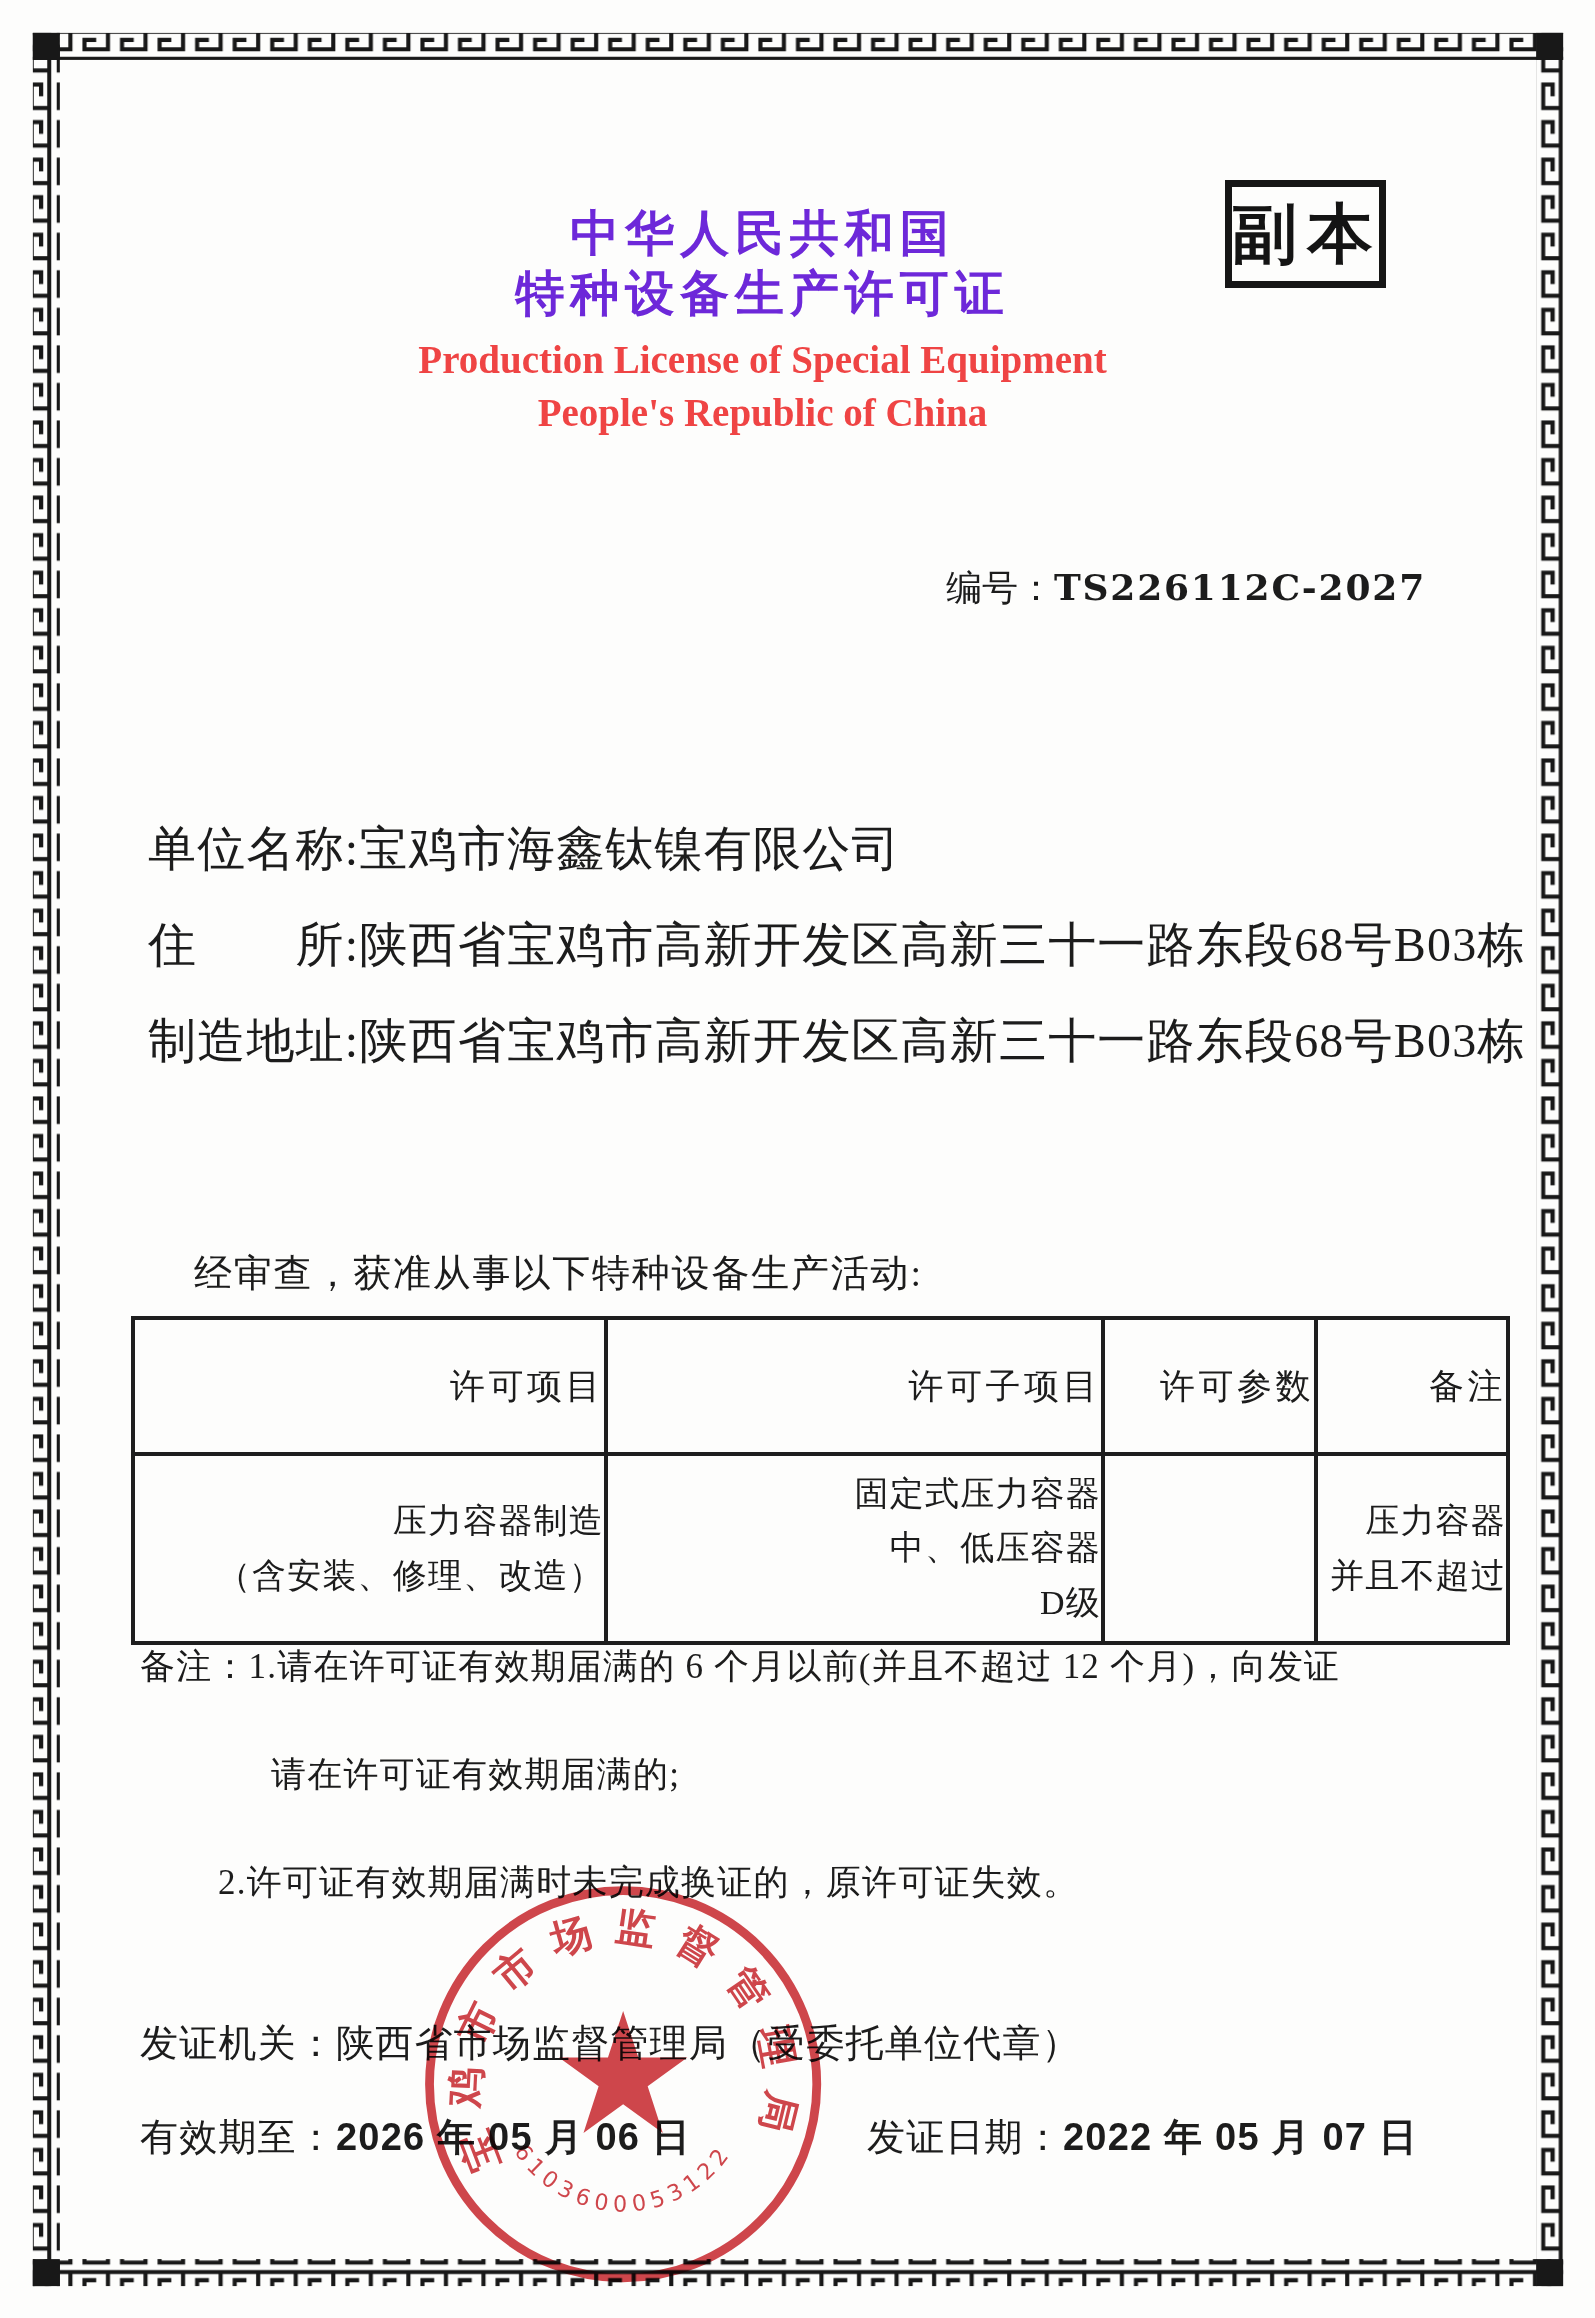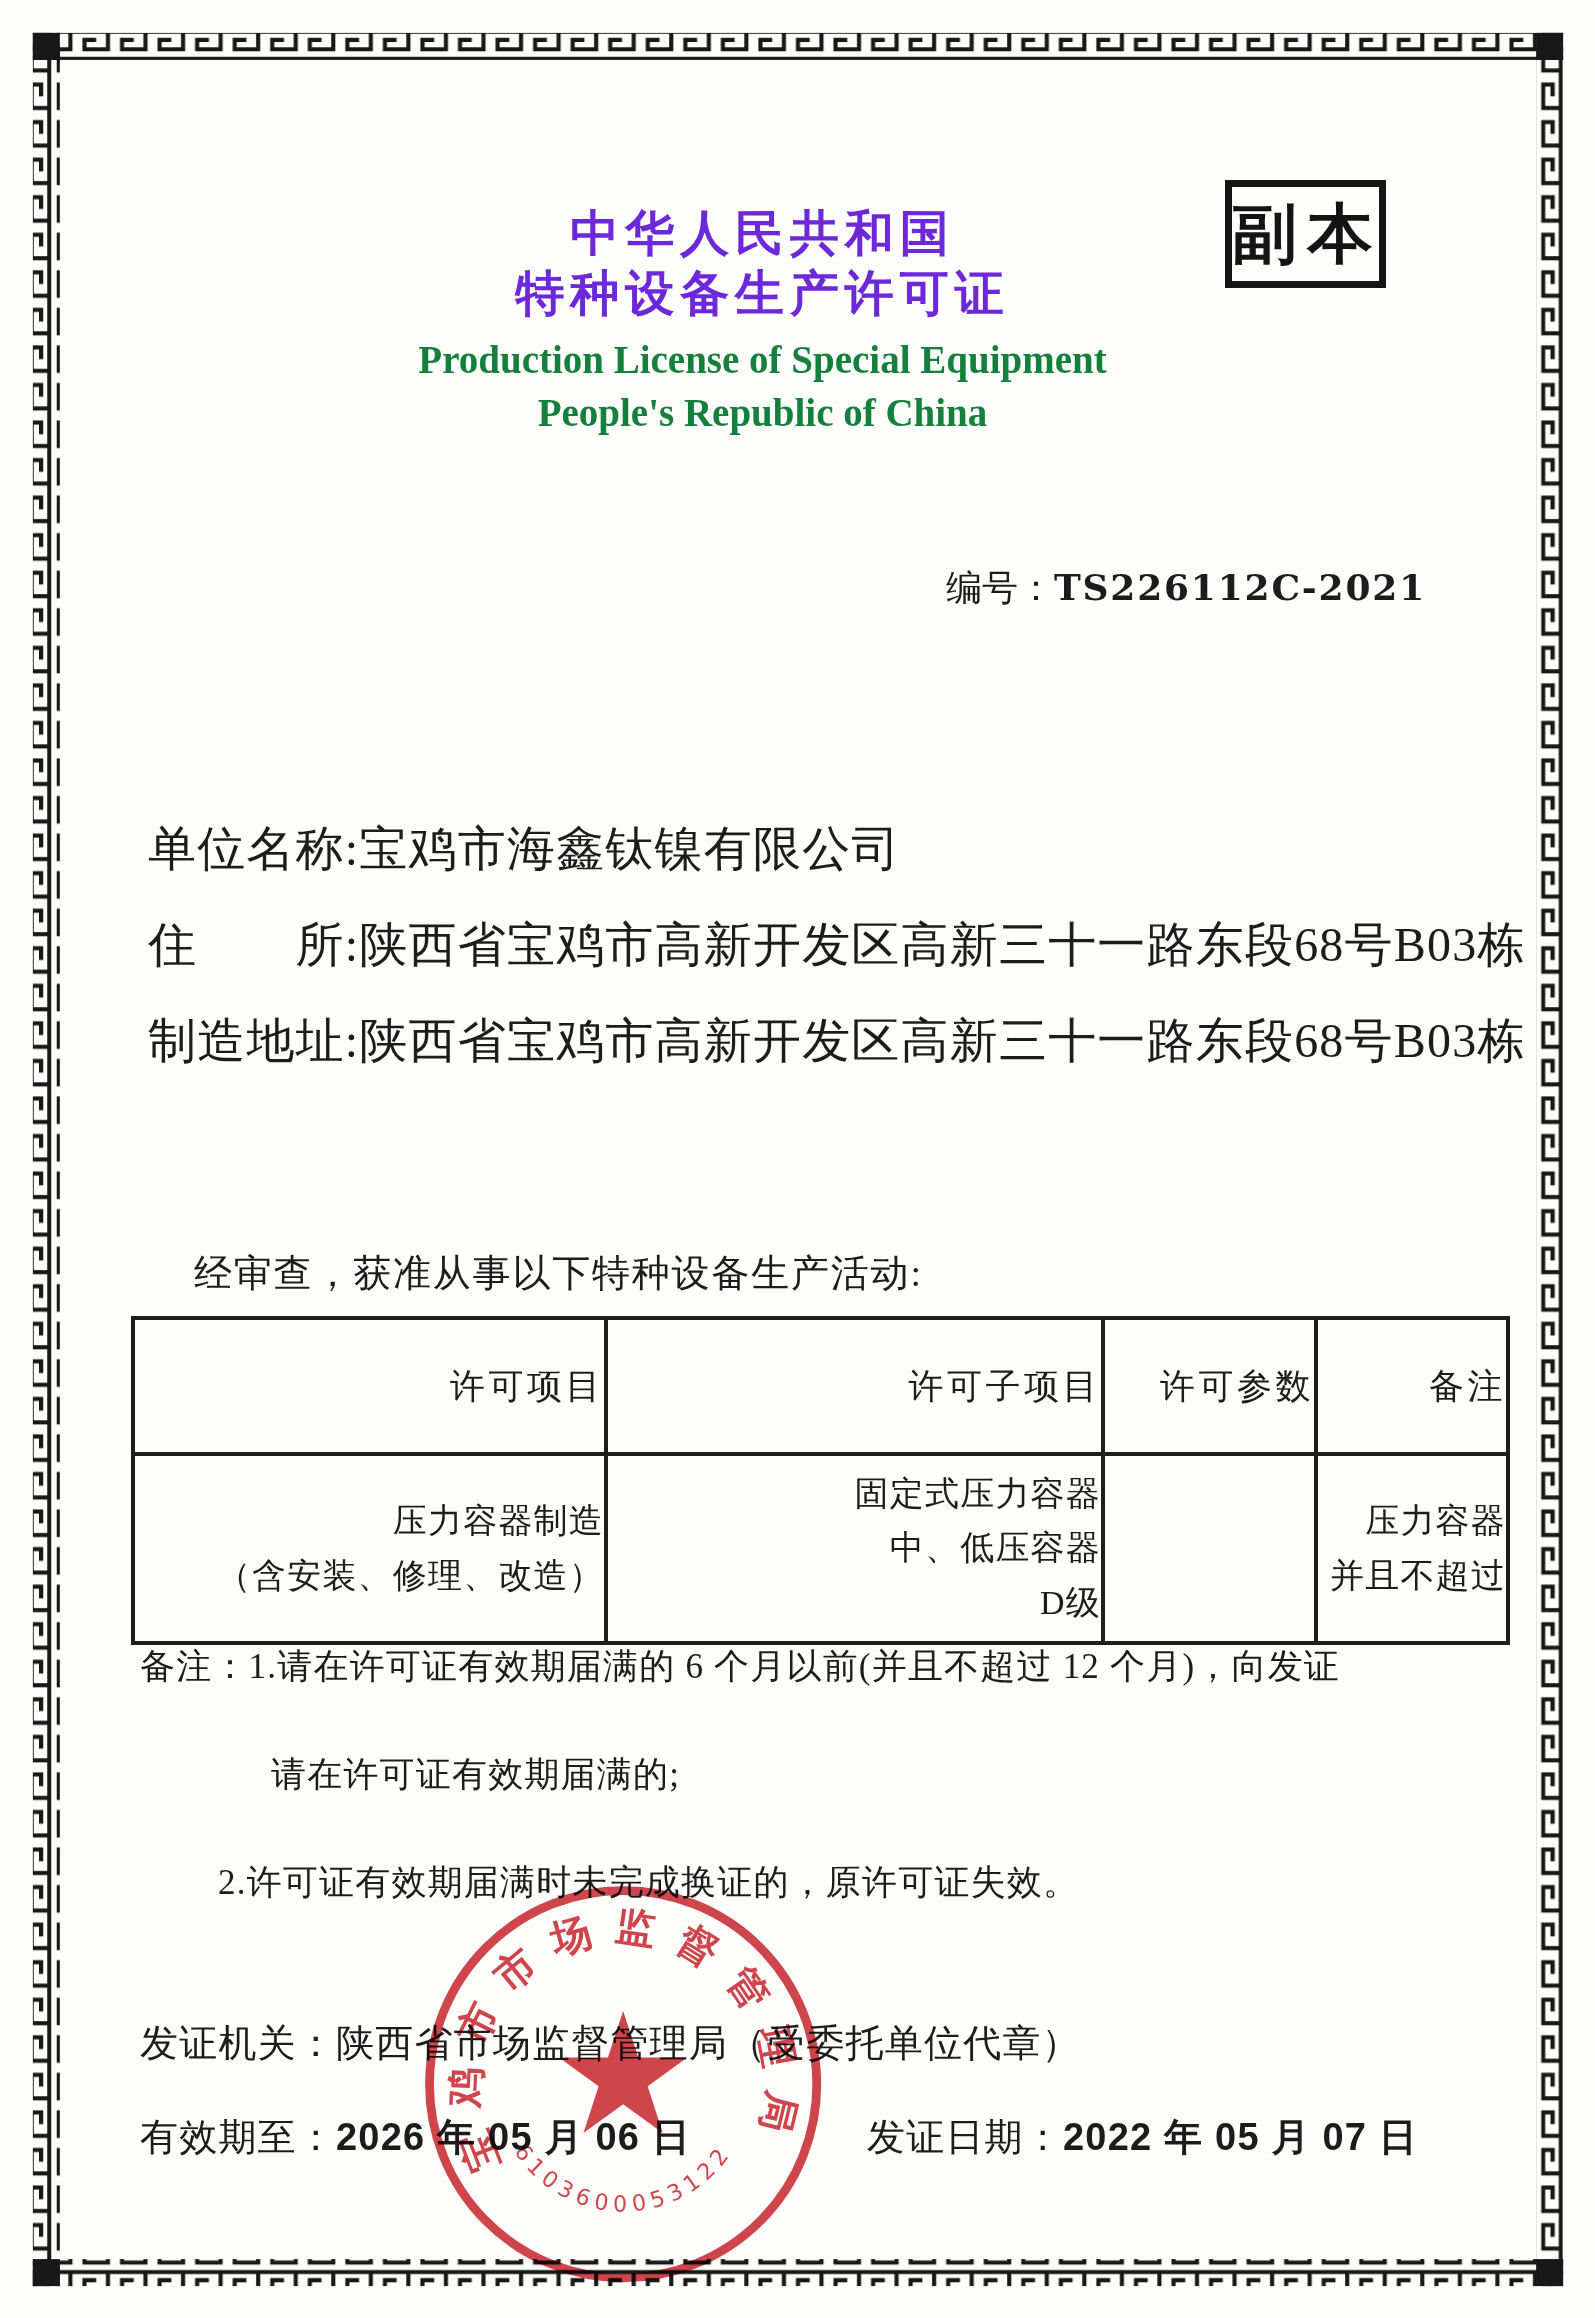--- a/index.html
+++ b/index.html
@@ -11,21 +11,21 @@
     font-family:"Liberation Serif","DejaVu Serif",serif;
     color:#1c1c1c;
   }
   .border-svg{position:absolute;left:0;top:0;z-index:1;}
   .abs{position:absolute;z-index:2;}
 
   .title-block{left:0;top:204px;width:1525px;text-align:center;}
   .title-cn{font-size:49px;font-weight:900;letter-spacing:5.9px;line-height:1.22;
             font-family:"DejaVu Sans","Liberation Sans",sans-serif;color:#6d28d9;}
   .title-en{font-size:39px;font-weight:700;line-height:1.45;margin-top:8.2px;
-            font-family:"Liberation Serif","DejaVu Serif",serif;color:#15803d;}
+            font-family:"Liberation Serif","DejaVu Serif",serif;color:#ef4444;}
 
   .copy-box{
     left:1225px;top:180px;width:147px;height:94px;
     border:7.6px solid #161616;display:flex;align-items:center;justify-content:flex-start;
   }
   .copy-box span{
     font-size:65px;font-weight:700;letter-spacing:10.6px;margin-right:-10.6px;
     font-family:"DejaVu Sans","Liberation Sans",sans-serif;color:#141414;
   }
 
@@ -94,21 +94,21 @@
   </div>
 
   <div class="abs title-block">
     <div class="title-cn">中华人民共和国</div>
     <div class="title-cn">特种设备生产许可证</div>
     <div class="title-en">Production License of Special Equipment</div>
     <div class="title-en" style="margin-top:-3.5px;">People's Republic of China</div>
   </div>
 
   <div class="abs license-no">
-    <span>编号：</span><span class="code">TS226112C-2021</span>
+    <span>编号：</span><span class="code">TS226112C-2027</span>
   </div>
 
   <div class="abs info-line info-company">
     <span>单位名称:</span><span>宝鸡市海鑫钛镍有限公司</span>
   </div>
   <div class="abs info-line info-address">
     <span>住　　所:</span><span>陕西省宝鸡市高新开发区高新三十一路东段68号B03栋</span>
   </div>
   <div class="abs info-line info-mfg">
     <span>制造地址:</span><span>陕西省宝鸡市高新开发区高新三十一路东段68号B03栋</span>

